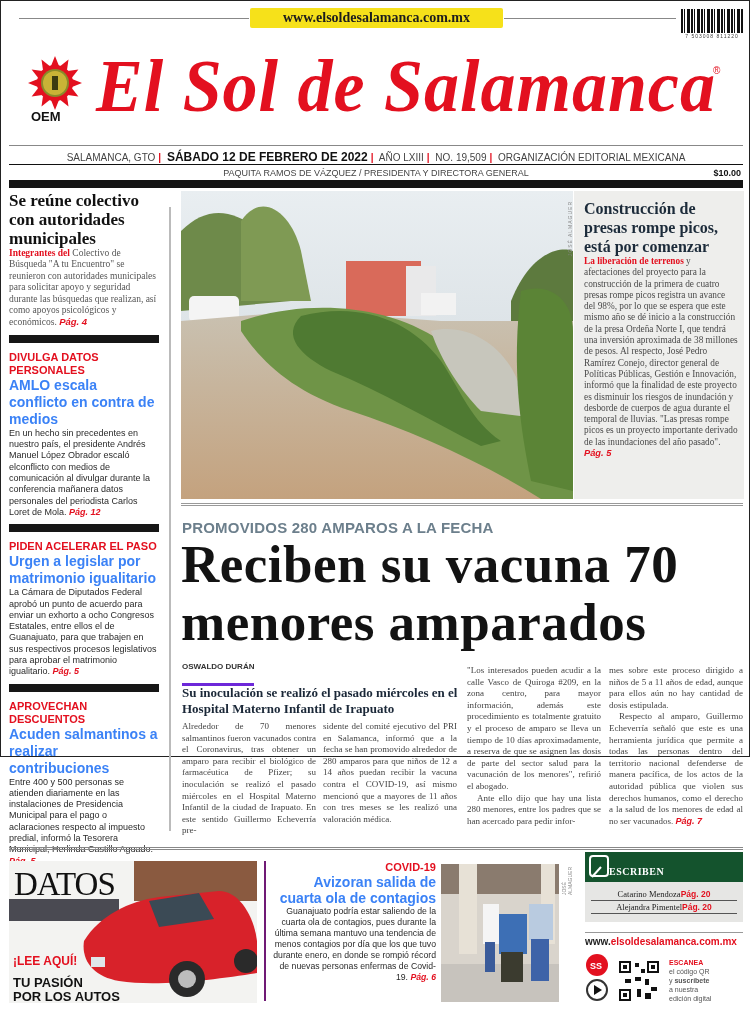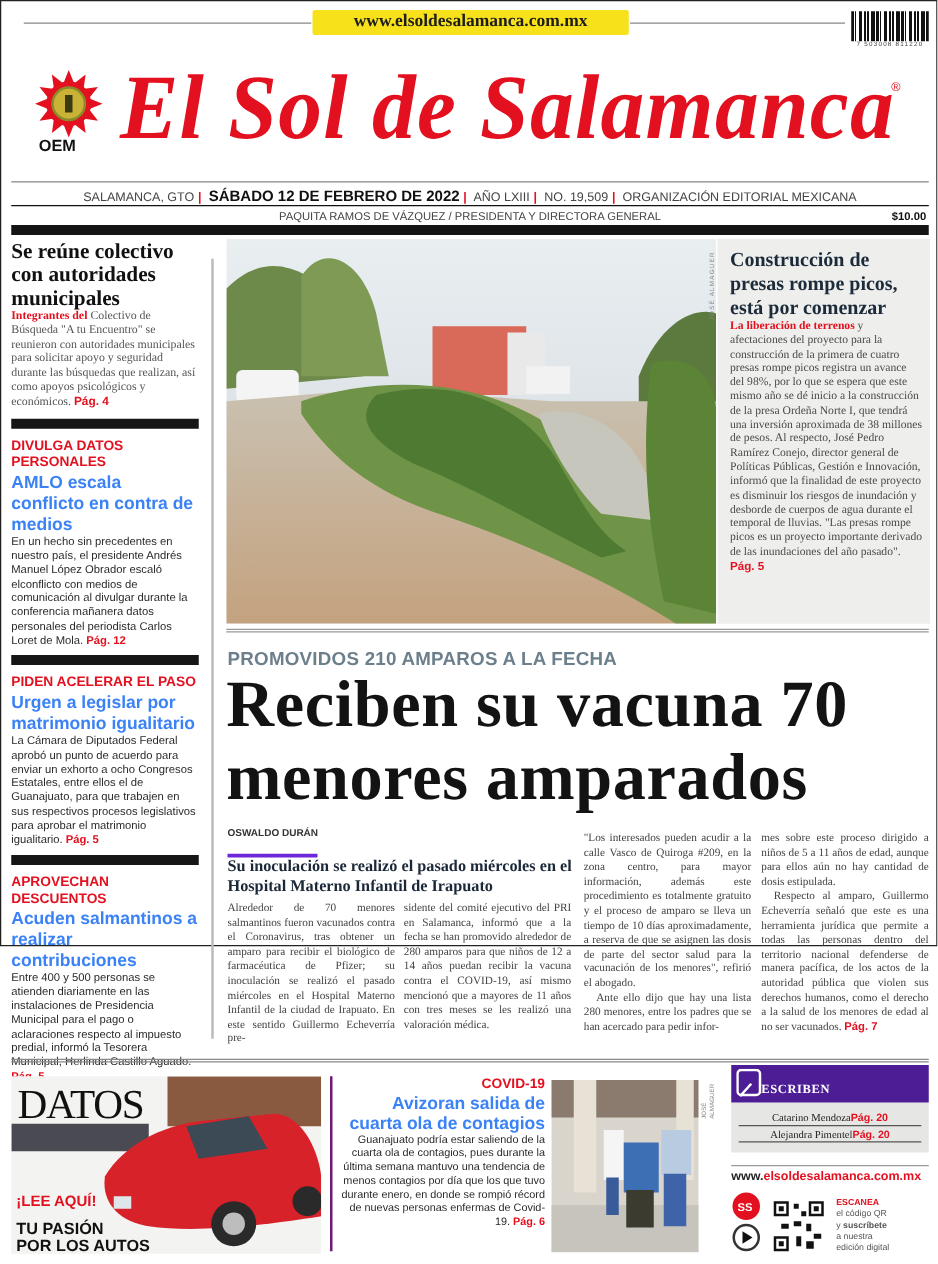--- a/index.html
+++ b/index.html
@@ -27,21 +27,21 @@
   .dateline b { font-size: 12px; color: #111; }
   .dateline .sep { color: #e3101f; font-weight: bold; padding: 0 3px; }
   .director { position: absolute; left: 0; top: 167px; width: 750px; text-align: center; font-size: 9px; color: #444; }
   .price { position: absolute; right: 8px; top: 167px; font-size: 9px; font-weight: bold; color: #111; }
 
   
   .left-col { position: absolute; left: 8px; top: 190px; width: 150px; }
   .lead-head { font-family: "Liberation Serif", serif; font-weight: bold; font-size: 17px; line-height: 19px; color: #111; }
   .body-serif { font-family: "Liberation Serif", serif; font-size: 9.5px; line-height: 11.4px; color: #555; }
   .red-lead { color: #e3101f; font-weight: bold; }
-  .pag { color: #e3101f; font-weight: bold; font-family: "Liberation Sans", sans-serif; }
+  .pag { color: #e3101f; font-weight: bold; font-family: "Liberation Sans", sans-serif; font-style: italic; }
   .black-bar { height: 8px; background: #161616; margin: 6px 0 8px; }
   .kicker { font-family: "Liberation Sans", sans-serif; font-weight: bold; font-size: 11px; color: #e3101f; line-height: 13px; }
   .side-head { font-family: "Liberation Sans", sans-serif; font-weight: bold; font-size: 14px; line-height: 17px; color: #3b82f6; }
   .side-body { font-family: "Liberation Sans", sans-serif; font-size: 9px; line-height: 11.3px; color: #2a2a2a; }
   .vrule { position: absolute; left: 168px; top: 206px; width: 2px; height: 624px; background: #bbb; }
 
   
   .photo { position: absolute; left: 180px; top: 190px; width: 392px; height: 308px; overflow: hidden; }
   .photo-credit { position: absolute; left: 566px; top: 200px; writing-mode: vertical-rl; transform: rotate(180deg); font-size: 5px; color: #888; letter-spacing: 1px; }
 
@@ -67,21 +67,21 @@
   .autos-title { position: absolute; left: 5px; top: 5px; font-family: "Liberation Serif", serif; font-size: 33px; color: #111; letter-spacing: -1px; line-height: 36px; }
   .autos-lee { position: absolute; left: 4px; top: 93px; font-weight: bold; font-size: 12px; color: #e3101f; }
   .autos-tag { position: absolute; left: 4px; top: 115px; font-weight: bold; font-size: 13px; line-height: 14px; color: #111; }
 
   .covid { position: absolute; left: 263px; top: 860px; width: 172px; padding-left: 7px; border-left: 2px solid #701a75; height: 140px; text-align: right; }
   .covid .side-head { font-size: 14px; line-height: 16px; }
   .covid-photo { position: absolute; left: 440px; top: 863px; width: 118px; height: 138px; overflow: hidden; }
   .covid-credit { position: absolute; left: 560px; top: 866px; writing-mode: vertical-rl; transform: rotate(180deg); font-size: 5px; color: #888; }
 
   .escriben { position: absolute; left: 584px; top: 851px; width: 158px; }
-  .escriben-hdr { height: 30px; background: #4c1d95; position: relative; }
+  .escriben-hdr { height: 30px; background: #14532d; position: relative; }
   .escriben-hdr .ttl { position: absolute; left: 24px; top: 14px; font-family: "Liberation Serif", serif; font-weight: bold; font-size: 10px; color: #fff; letter-spacing: 0.5px; }
   .escriben-body { background: #e6e6e4; padding: 6px 6px 8px; }
   .writer { display: flex; justify-content: center; font-family: "Liberation Serif", serif; font-size: 8.5px; color: #222; border-bottom: 1px solid #555; padding: 1px 0; }
   .writer .p { color: #e3101f; font-weight: bold; font-family: "Liberation Sans", sans-serif; }
   .site-url { font-weight: bold; font-size: 10px; color: #222; margin-top: 10px; border-top: 1px solid #999; padding-top: 3px; }
   .site-url span.r { color: #e3101f; }
   .qr-row { display: flex; align-items: flex-end; gap: 8px; margin-top: 6px; }
   .qr { width: 44px; height: 44px; }
   .scan { font-size: 7px; line-height: 9px; color: #555; }
   .scan .r { color: #e3101f; font-weight: bold; }
@@ -213,21 +213,21 @@
   <div class="right-box">
     <div class="right-head">Construcción de presas rompe picos, está por comenzar</div>
     <div class="body-serif" style="font-size:9.3px;line-height:11.3px;color:#4a4a4a">
       <span class="red-lead">La liberación de terrenos</span><span> y afectaciones del proyecto para la construcción de la primera de cuatro presas rompe picos registra un avance del 98%, por lo que se espera que este mismo año se dé inicio a la construcción de la presa Ordeña Norte I, que tendrá una inversión aproximada de 38 millones de pesos. Al respecto, José Pedro Ramírez Conejo, director general de Políticas Públicas, Gestión e Innovación, informó que la finalidad de este proyecto es disminuir los riesgos de inundación y desborde de cuerpos de agua durante el temporal de lluvias. "Las presas rompe picos es un proyecto importante derivado de las inundaciones del año pasado".</span>
       <span class="pag">Pág. 5</span>
     </div>
   </div>
 
   <div class="gray-rule"></div>
 
-  <div class="main-kicker">PROMOVIDOS 210 AMPAROS A LA FECHA</div>
+  <div class="main-kicker">PROMOVIDOS 280 AMPAROS A LA FECHA</div>
   <div class="main-head">Reciben su vacuna 70 menores amparados</div>
   <div class="byline">OSWALDO DURÁN</div>
   <div class="subhead">Su inoculación se realizó el pasado miércoles en el Hospital Materno Infantil de Irapuato</div>
 
   <div class="col-text" style="left:181px;top:720px;width:134px">
     <p>Alrededor de 70 menores salmantinos fueron vacunados contra el Coronavirus, tras obtener un amparo para recibir el biológico de farmacéutica de Pfizer; su inoculación se realizó el pasado miércoles en el Hospital Materno Infantil de la ciudad de Irapuato. En este sentido Guillermo Echeverría pre-</p>
   </div>
   <div class="col-text" style="left:322px;top:720px;width:134px">
     <p>sidente del comité ejecutivo del PRI en Salamanca, informó que a la fecha se han promovido alrededor de 280 amparos para que niños de 12 a 14 años puedan recibir la vacuna contra el COVID-19, así mismo mencionó que a mayores de 11 años con tres meses se les realizó una valoración médica.</p>
   </div>

